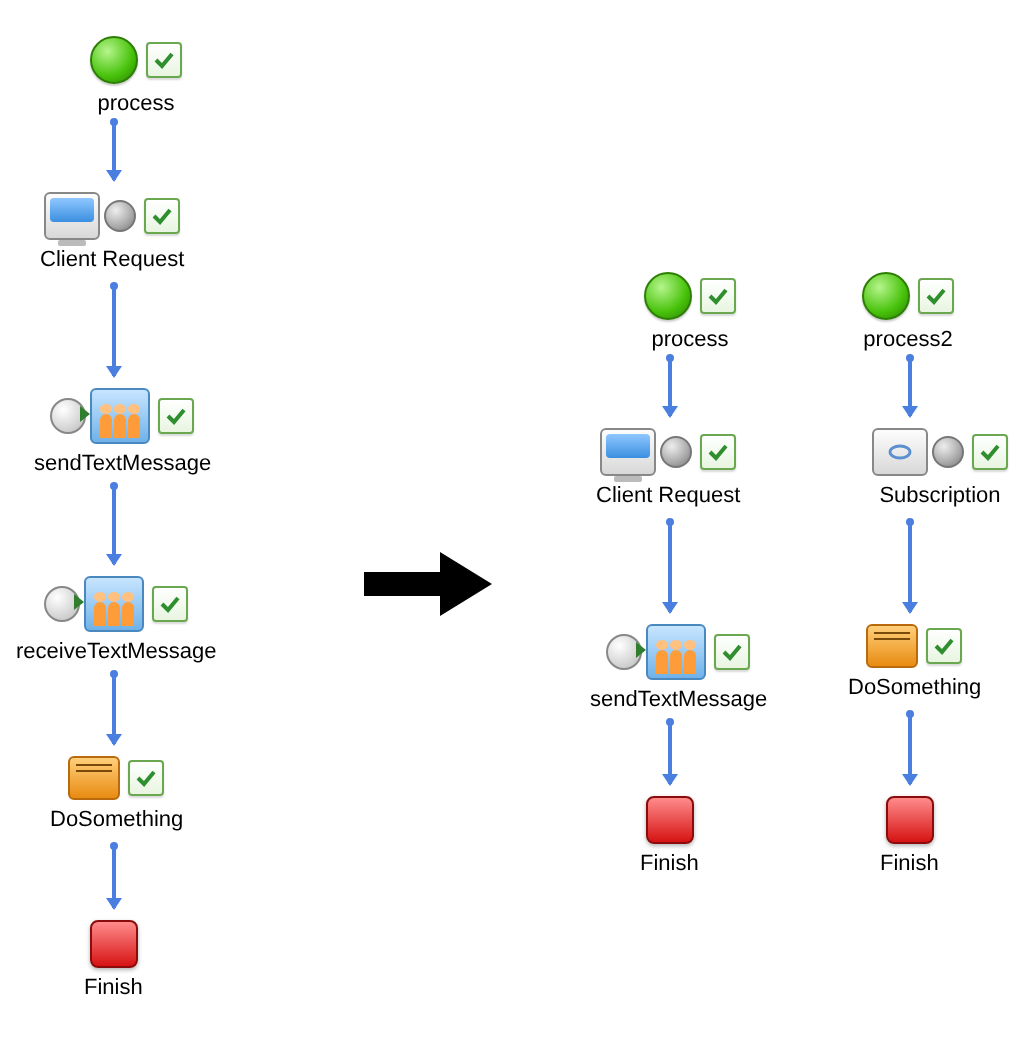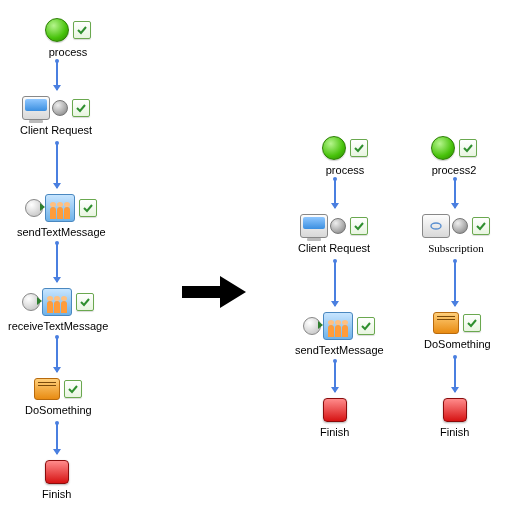--- a/index.html
+++ b/index.html
@@ -369,21 +369,21 @@
     <div class="check-badge">
         <svg viewBox="0 0 10 10">
           <path d="M1 5 L4 8 L9 2" stroke="#2f8f2f" stroke-width="2" fill="none"></path>
         </svg>
       </div>
   </div>
   <div class="node-label">process2</div>
 </div>
 <div class="arrow" style="left:454px; top:180px; height:28px;"></div>
 
-<div class="node" style="left:422px; top:214px;font-family:Liberation Serif, serif;">
+<div class="node" style="left:436px; top:214px;">
   <div class="node-icons">
     <div class="icon-group">
       <div class="subscribe-box">
           <svg viewBox="0 0 18 12">
             <ellipse cx="9" cy="6" rx="5" ry="3" fill="none" stroke="#5a8fd0" stroke-width="1.4"></ellipse>
           </svg>
         </div>
       <div class="gear"></div>
     </div>
     <div class="check-badge">

